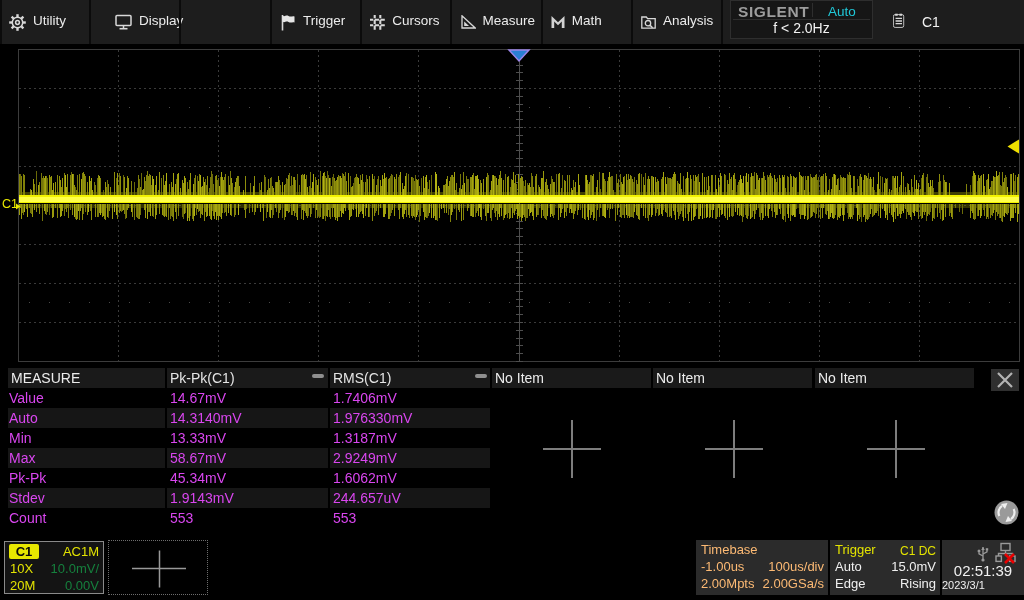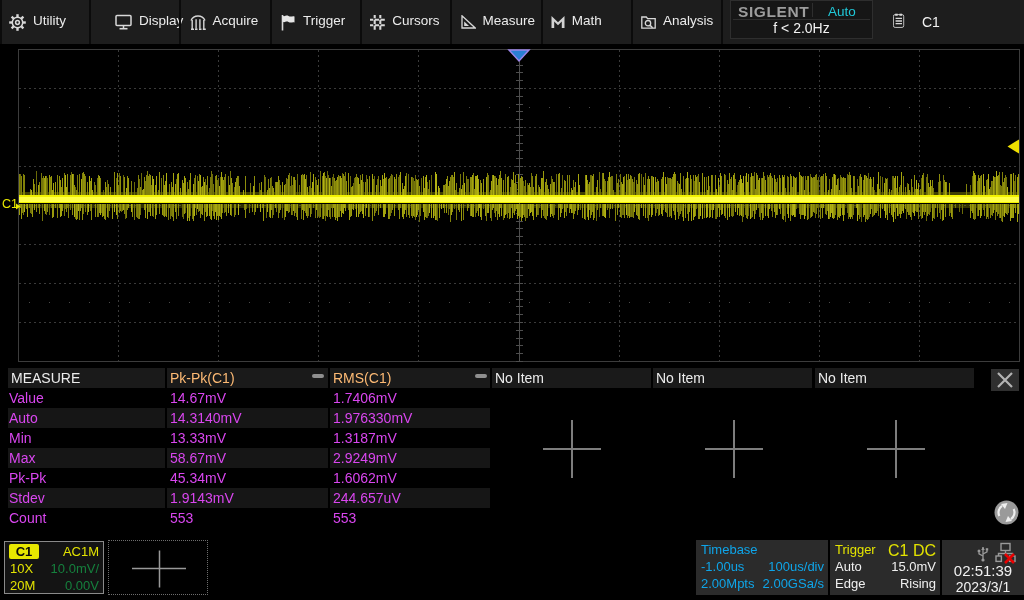--- a/index.html
+++ b/index.html
@@ -19,31 +19,31 @@
 #clipicon{position:absolute;left:893px;top:13px}
 #c1top{position:absolute;left:922px;top:13.5px;color:#f2f2f2;font-size:14px}
 
 #measure{position:absolute;left:0px;top:365px;width:1024px;height:168px;background:#000;font-size:14px}
 .mrow{position:absolute;left:8px;height:20px;line-height:20px;color:#d946ef}
 .hcell{position:absolute;top:3px;height:20px;line-height:20px;background:#1a1a1a;color:#ececec}
 .lrow{position:absolute;height:20px;background:#161616}
 .mlab{position:absolute;left:1px}
 .mv1{position:absolute;left:162px}
 .mv2{position:absolute;left:325px}
-.ylw{color:#fdba74}
+.ylw{color:#e5e5e5}
 .minus{position:absolute;top:9px;width:12px;height:4px;border-radius:2px;background:#8f8f8f}
 #xbtn{position:absolute;left:991px;top:4px;width:28px;height:22px;background:#2f2f2f}
 
 #botbar{position:absolute;left:0;top:538px;width:1024px;height:62px;background:#000;font-size:13px}
 #chbox{position:absolute;left:4px;top:3px;width:100px;height:53px;background:#141414;border:1px solid #8a8a8a}
 #c1badge{position:absolute;left:4px;top:2px;width:30px;height:15px;background:#e8e800;color:#0a0a0a;font-weight:bold;font-size:13px;text-align:center;line-height:15px;border-radius:2px}
 .chy{color:#e3e300}
 .chw{color:#15803d}
 #dashbox{position:absolute;left:108px;top:2px;width:100px;height:55px;border:1px dotted #6e6e6e}
-#tbbox{position:absolute;left:696px;top:2px;width:132px;height:55px;background:#2b2b2b;color:#0ea5e9}
+#tbbox{position:absolute;left:696px;top:2px;width:132px;height:55px;background:#2b2b2b;color:#fdba74}
 #trbox{position:absolute;left:830px;top:2px;width:110px;height:55px;background:#2b2b2b;color:#f0f0f0}
 #infbox{position:absolute;left:942px;top:2px;width:82px;height:55px;background:#2b2b2b;color:#f0f0f0}
 .r1{position:absolute;top:1.5px;height:16px;line-height:16px}
 .r2{position:absolute;top:18.5px;height:16px;line-height:16px}
 .r3{position:absolute;top:35.5px;height:16px;line-height:16px}
 </style></head>
 <body>
 <div id="topbar">
 <div class="msep" style="left:0px"></div>
 <div class="mi" style="left:0.0px;width:90px">
@@ -72,30 +72,20 @@
       <svg width="17" height="16" viewBox="0 0 17 16">
         <g fill="none" stroke="#d8d8d8" stroke-width="1.5">
           <rect x="1" y="1.5" width="15" height="10" rx="1"></rect>
           <path d="M8.5 11.5v2.5"></path>
           <path d="M4.5 14.7h8" stroke-width="1.6"></path>
         </g>
       </svg>
       <span>Display</span>
     </div>
 <div class="msep" style="left:179.3px"></div>
-<div class="mi" style="left:180.6px;width:90px">
-      <svg width="16" height="15" viewBox="0 0 16 15">
-        <g fill="none" stroke="#d8d8d8" stroke-width="1.4">
-          <path d="M1 5.5C2.5 2.2 5 1 8 1s5.5 1.2 7 4.5"></path>
-          <path d="M2.2 5v9M6.1 4.2v9.5M9.9 4.2v9.5M13.8 5v9"></path>
-          <path d="M1 14.2h3M5 14.2h2.5M9 14.2h2.5M12.8 14.2h3" stroke-width="1.5"></path>
-        </g>
-      </svg>
-      <span>Acquire</span>
-    </div>
 <div class="msep" style="left:269.6px"></div>
 <div class="mi" style="left:270.9px;width:90px">
       <svg width="16" height="17" viewBox="0 0 16 17">
         <path d="M2.5 1v15.5" stroke="#d8d8d8" stroke-width="1.6" fill="none"></path>
         <path d="M2.5 1.5 C4.5 3.5 6 0.5 8.5 2 C11 3.5 12.5 1.5 14.5 2.5 L14.5 8.5 C12.5 7.5 11 9.5 8.5 8 C6 6.5 4.5 9.5 2.5 7.5 Z" fill="#e6e6e6"></path>
       </svg>
       <span>Trigger</span>
     </div>
 <div class="msep" style="left:359.9px"></div>
 <div class="mi" style="left:361.2px;width:90px">
@@ -291,21 +281,21 @@
       </svg></div>
 <div id="tbbox">
 <div class="r1" style="left:5px">Timebase</div>
 <div class="r2" style="left:5px">-1.00us</div>
       <div class="r2" style="right:4px">100us/div</div>
 <div class="r3" style="left:5px">2.00Mpts</div>
       <div class="r3" style="right:4px">2.00GSa/s</div>
 </div>
 <div id="trbox">
 <div class="r1 chy" style="left:5px">Trigger</div>
-      <div class="r1 chy" style="right:4px;font-size:16px;top:3px">C1 DC</div>
+      <div class="r1 chy" style="right:4px;font-size:12px;top:3px">C1 DC</div>
 <div class="r2" style="left:5px">Auto</div>
       <div class="r2" style="right:4px">15.0mV</div>
 <div class="r3" style="left:5px">Edge</div>
       <div class="r3" style="right:4px">Rising</div>
 </div>
 <div id="infbox">
 <svg class="abs" style="left:34px;top:4px" width="14" height="18" viewBox="0 0 14 18">
         <g stroke="#9a9a9a" stroke-width="1.3" fill="#9a9a9a">
           <path d="M7 3v12" fill="none"></path>
           <path d="M7 3l-1.8 3h3.6z" stroke="none"></path>
@@ -321,15 +311,15 @@
           <rect x="6" y="1.5" width="9" height="7"></rect>
           <path d="M10.5 8.5v3M3.5 14v-2.5h14V14"></path>
           <rect x="1" y="14" width="5.4" height="5.4"></rect>
           <rect x="14.6" y="14" width="5.4" height="5.4"></rect>
         </g>
         <g stroke="#e80000" stroke-width="2.6">
           <path d="M10 12l9 9M19 12l-9 9"></path>
         </g>
       </svg>
 <div style="position:absolute;top:22px;width:100%;text-align:center;font-size:15px">02:51:39</div>
-<div style="position:absolute;top:39px;width:100%;text-align:center;font-size:14px">2023/3/1</div>
+<div style="position:absolute;top:39px;width:100%;text-align:left;font-size:11px">2023/3/1</div>
 </div>
 </div>
 
 </body></html>

